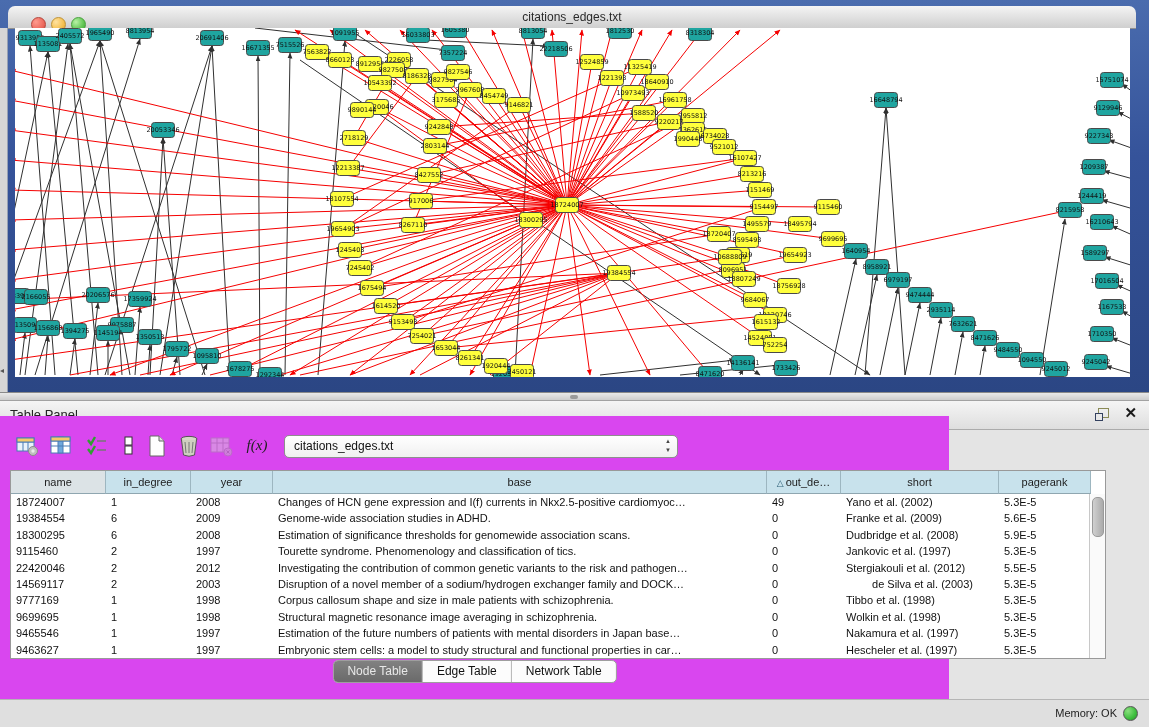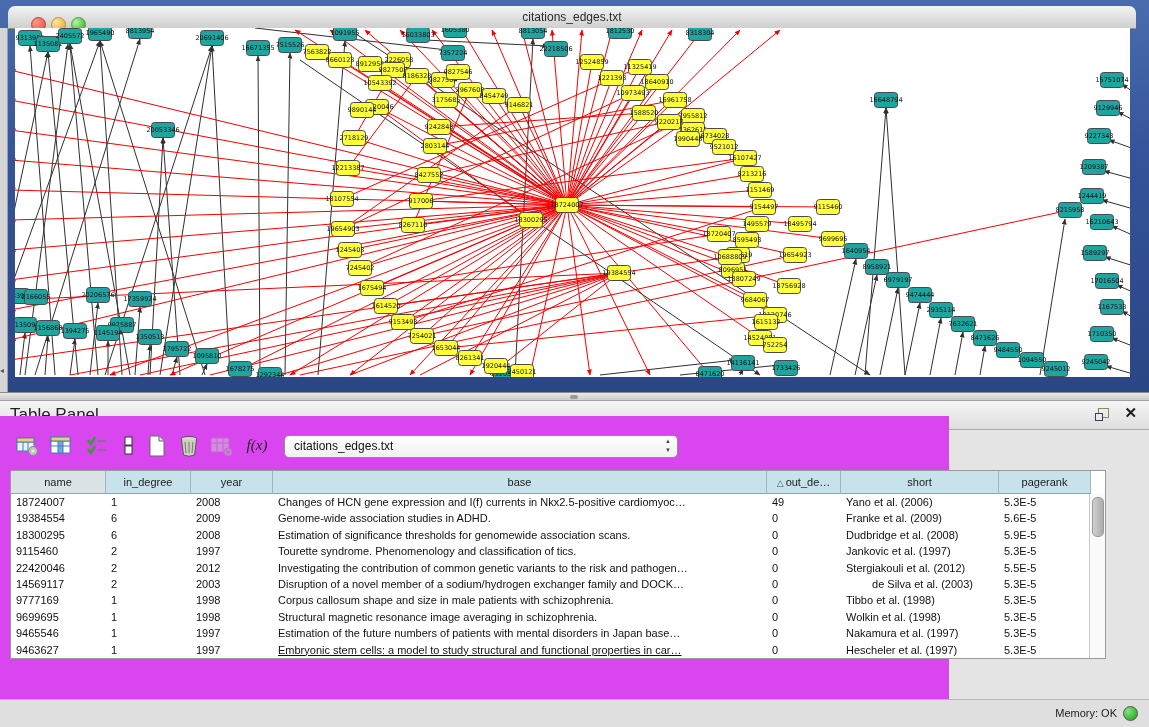--- a/index.html
+++ b/index.html
@@ -22,21 +22,21 @@
   .left-strip{position:absolute;left:0;top:28px;width:7px;height:364px;
               background:#D6D6D6;border-right:1px solid #96A0B4;}
   .collapse-arrow{position:absolute;left:0px;top:338px;font-size:8px;color:#555;}
   
   .splitter{position:absolute;left:0;top:392px;width:1149px;height:9px;
             background:linear-gradient(#E9E9E9,#CDCDCD);border-top:1px solid #8A8A8A;border-bottom:1px solid #A2A2A2;box-sizing:border-box;}
   .splitter-handle{position:absolute;left:570px;top:2px;width:8px;height:4px;border-radius:2px;background:#9a9a9a;}
   
   .panel-header{position:absolute;left:0;top:401px;width:1149px;height:29px;
                 background:linear-gradient(#F5F5F5,#DEDEDE);border-bottom:1px solid #ABABAB;box-sizing:border-box;}
-  .panel-title{position:absolute;left:10px;top:0;line-height:28px;font-size:17px;color:#222;}
+  .panel-title{position:absolute;left:10px;top:0;line-height:28px;font-size:13px;color:#222;}
   .float-btn{position:absolute;right:38px;top:7px;width:16px;height:14px;cursor:default;}
   .float-btn .sq1{position:absolute;left:3px;top:0;width:9px;height:8px;border:1px solid #8a8a56;}
   .float-btn .sq2{position:absolute;left:0px;top:5px;width:6px;height:6px;border:1px solid #33415f;background:#E8E8E8;}
   .close-btn{position:absolute;right:12px;top:3px;font-size:15px;font-weight:bold;color:#1a1a1a;}
   .panel-body{position:absolute;left:0;top:416px;width:949px;height:297px;background:#d946ef;}
   
   .tb-btn{position:absolute;top:16px;width:30px;height:28px;}
   .tb-btn svg{display:block;margin:2px auto;}
   .fx{font-size:15px;font-style:italic;font-family:"Liberation Serif",serif;color:#222;line-height:26px;text-align:center;}
   .combo{position:absolute;left:284px;top:19px;width:394px;height:23px;background:linear-gradient(#FFFFFF,#F0F0F0);
@@ -610,21 +610,21 @@
         <div class="th" style="width: 158px;">short</div>
         <div class="th" style="width: 92px;">pagerank</div>
       </div>
     <div>
         <div class="trow">
           <div class="td" style="width: 95px;">18724007</div>
           <div class="td" style="width: 85px;">1</div>
           <div class="td" style="width: 82px;">2008</div>
           <div class="td" style="width: 494px;">Changes of HCN gene expression and I(f) currents in Nkx2.5-positive cardiomyoc…</div>
           <div class="td" style="width: 74px;">49</div>
-          <div class="td" style="width: 158px;">Yano et al. (2006)</div>
+          <div class="td" style="width: 158px;">Yano et al. (2002)</div>
           <div class="td" style="width: 92px;">5.3E-5</div>
         </div>
         <div class="trow">
           <div class="td" style="width: 95px;">19384554</div>
           <div class="td" style="width: 85px;">6</div>
           <div class="td" style="width: 82px;">2009</div>
           <div class="td" style="width: 494px;">Genome-wide association studies in ADHD.</div>
           <div class="td" style="width: 74px;">0</div>
           <div class="td" style="width: 158px;">Franke et al. (2009)</div>
           <div class="td" style="width: 92px;">5.6E-5</div>
@@ -689,29 +689,34 @@
           <div class="td" style="width: 82px;">1997</div>
           <div class="td" style="width: 494px;">Estimation of the future numbers of patients with mental disorders in Japan base…</div>
           <div class="td" style="width: 74px;">0</div>
           <div class="td" style="width: 158px;">Nakamura et al. (1997)</div>
           <div class="td" style="width: 92px;">5.3E-5</div>
         </div>
         <div class="trow">
           <div class="td" style="width: 95px;">9463627</div>
           <div class="td" style="width: 85px;">1</div>
           <div class="td" style="width: 82px;">1997</div>
-          <div class="td" style="width: 494px; text-decoration: underline;">Embryonic stem cells: a model to study structural and functional properties in car…</div>
+          <div class="td" style="width: 494px;">Embryonic stem cells: a model to study structural and functional properties in car…</div>
           <div class="td" style="width: 74px;">0</div>
           <div class="td" style="width: 158px;">Hescheler et al. (1997)</div>
           <div class="td" style="width: 92px;">5.3E-5</div>
         </div>
       </div>
     <div class="vscroll">
       <div class="vthumb"></div>
     </div>
   </div>
 
+  <div class="tabs">
+    <div class="tab active">Node Table</div>
+    <div class="tab">Edge Table</div>
+    <div class="tab">Network Table</div>
+  </div>
 </div>
 
 <div class="statusbar">
   <span class="mem-label">Memory: OK</span>
   <span class="mem-dot"></span>
 </div>
 
 </body></html>

